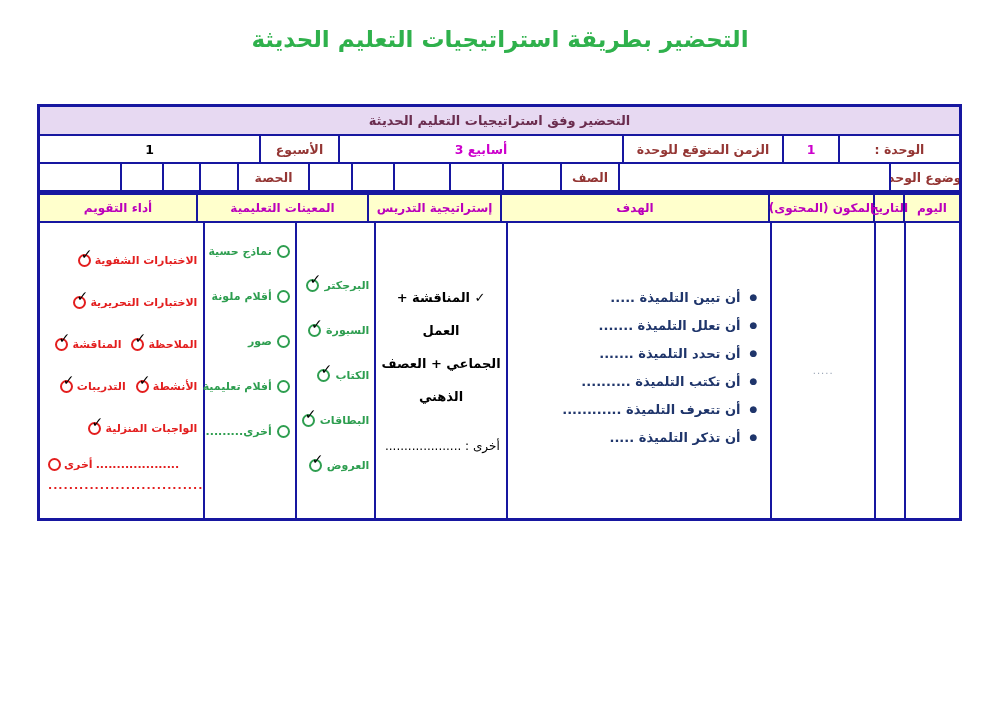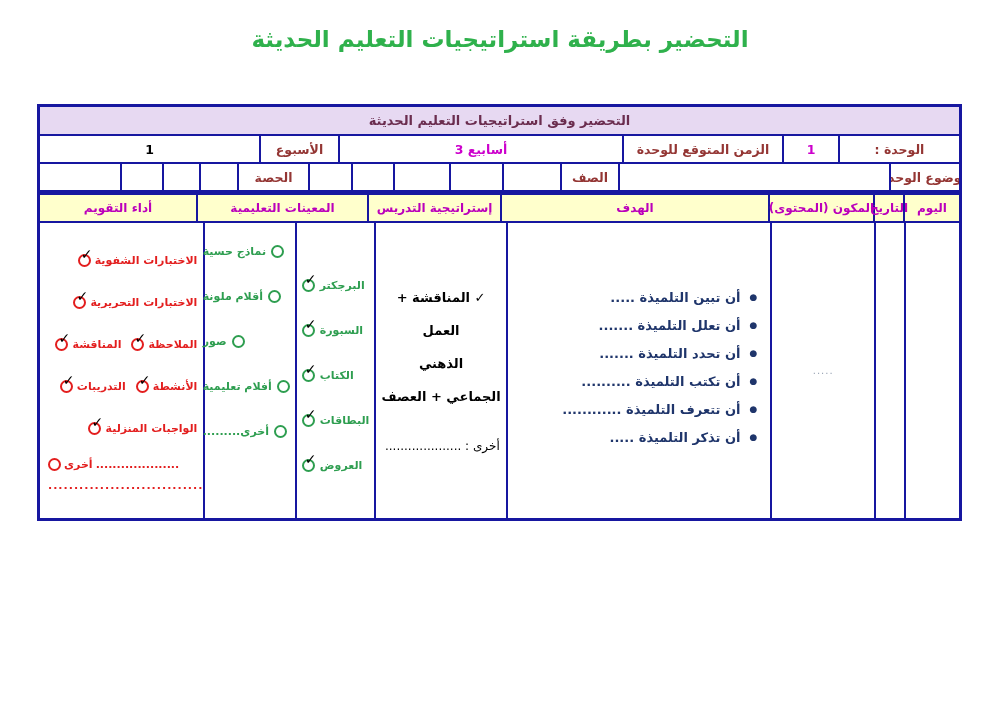--- a/index.html
+++ b/index.html
@@ -46,21 +46,21 @@
   .strat-other{direction:rtl;margin-top:26px;padding:0 6px;font-size:12px;color:#000;text-align:right}
   
   .chk{position:relative;display:inline-block;width:13px;height:13px;border-radius:50%;flex:none}
   .chk.green{border:2px solid var(--aids-green)}
   .chk.red{border:2px solid var(--eval-red)}
   .chk .tick{position:absolute;left:1px;top:-9px;color:#000;font-weight:bold;font-size:14px;line-height:14px}
   
   .aids-col{display:flex;direction:rtl;padding:0}
   .aids-checked{width:84px;border-left:2px solid var(--border-navy);padding-top:40px}
   .aids-unchecked{flex:1;padding-top:6px}
-  .aid-item{display:flex;direction:ltr;align-items:center;gap:5px;height:45px;
+  .aid-item{display:flex;direction:ltr;align-items:center;justify-content:flex-end;gap:5px;height:45px;
             padding:0 5px;color:var(--aids-green);font-weight:bold;font-size:11px;white-space:nowrap}
   .aid-item span.albl{direction:rtl}
   
   .eval-col{padding-top:16px;color:var(--eval-red)}
   .ev-row{display:flex;direction:rtl;align-items:center;gap:10px;height:42px;padding:0 6px}
   .ev-item{display:flex;direction:ltr;align-items:center;gap:4px;font-weight:bold;font-size:11px;white-space:nowrap}
   .ev-item .elbl{direction:rtl;color:var(--eval-red)}
   .ev-other{display:flex;direction:ltr;align-items:center;gap:3px;height:30px;padding-left:8px;
             font-weight:bold;font-size:11px;color:var(--eval-red)}
   .ev-dots{padding-left:8px;font-size:11px;font-weight:bold;color:var(--eval-red);letter-spacing:1px}
@@ -145,22 +145,22 @@
             <span class="bull">●</span>
             <span>أن تذكر التلميذة .....</span>
           </div>
       </div>
 
       <div class="mcol w-strat strat-col">
         <div class="strat-line">
           <span>✓</span>
           <span>المناقشة +  العمل</span>
         </div>
+        <div class="strat-line">الجماعي + العصف</div>
         <div class="strat-line">الذهني</div>
-        <div class="strat-line">الجماعي + العصف</div>
         <div class="strat-other">
           <span>أخرى :</span>
           <span>....................</span>
         </div>
       </div>
 
       <div class="mcol w-aids aids-col">
         <div class="aids-checked">
           <div class="aid-item">
               <span class="chk green">

